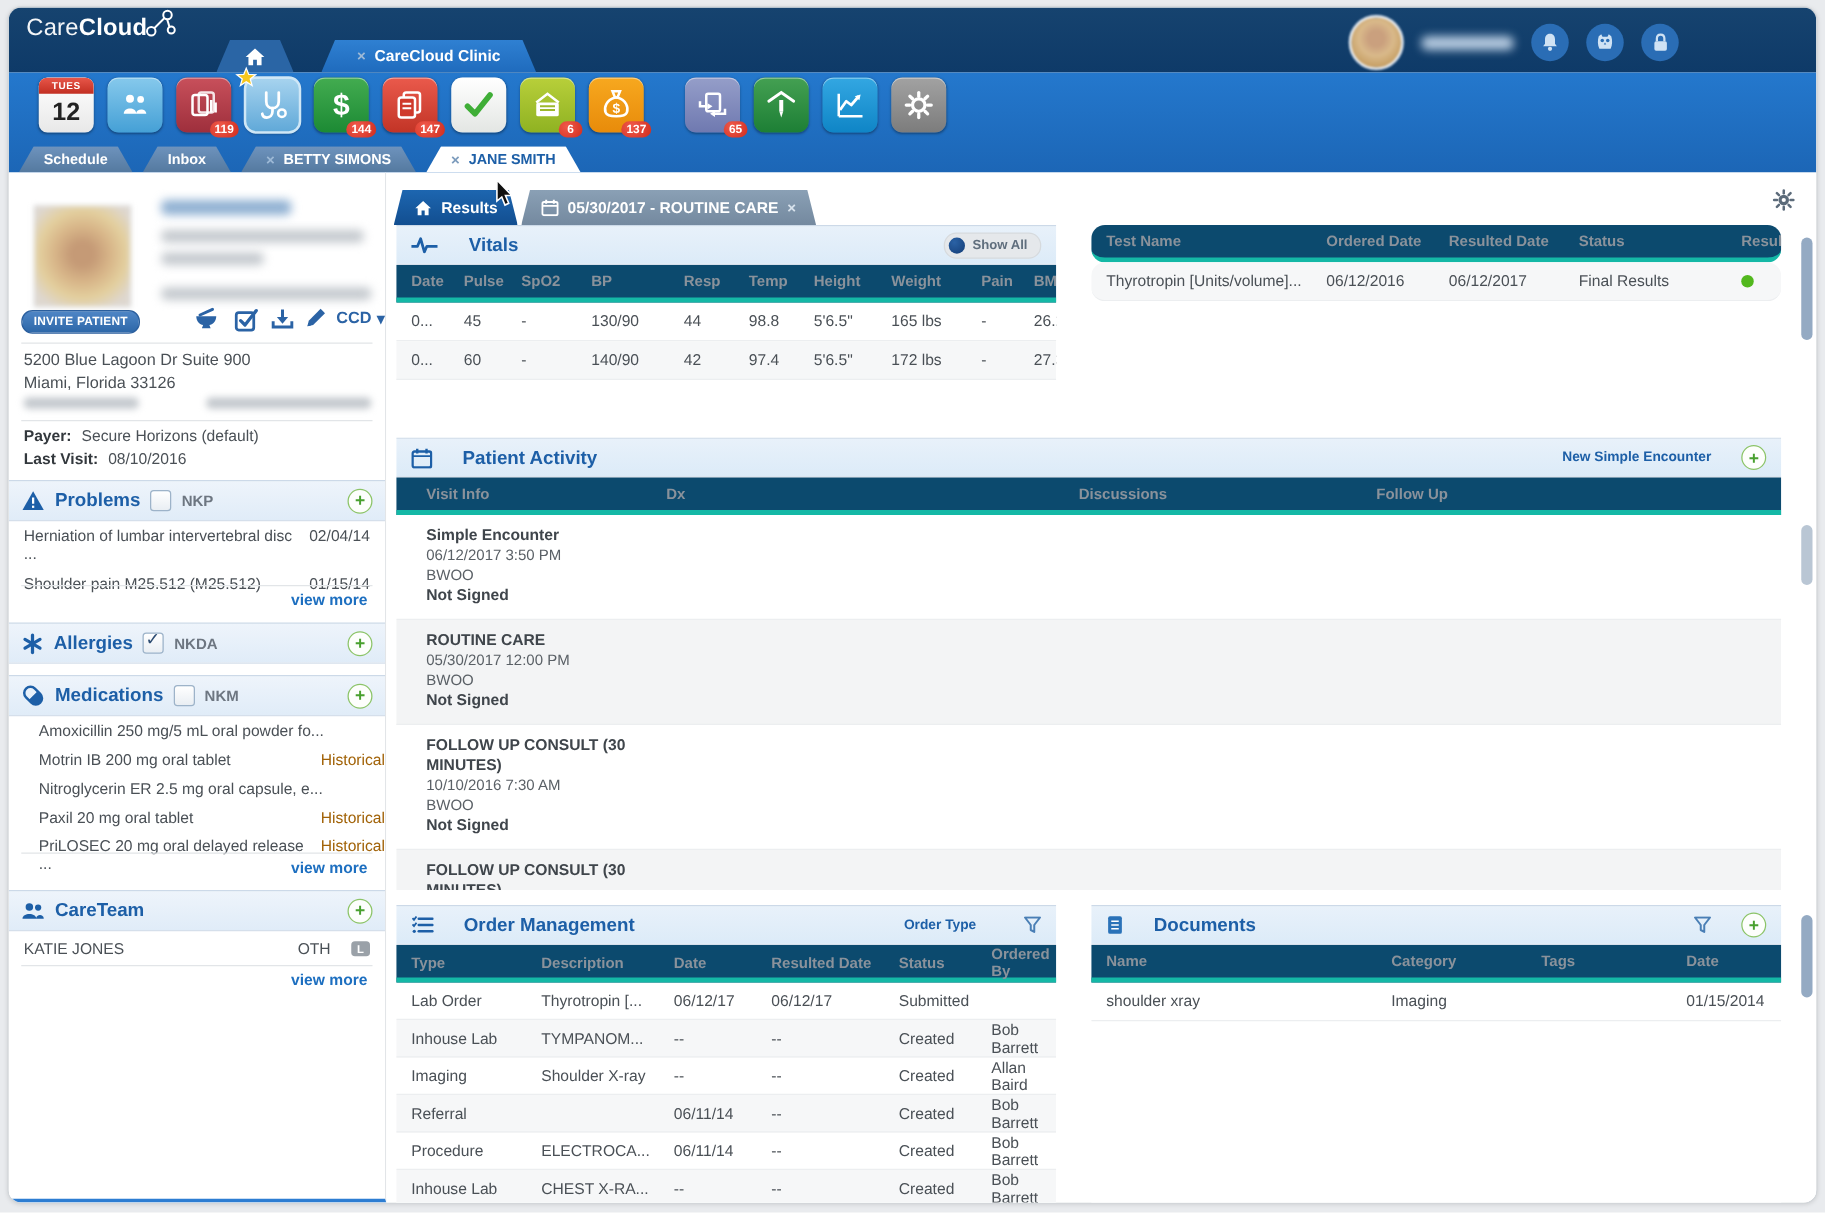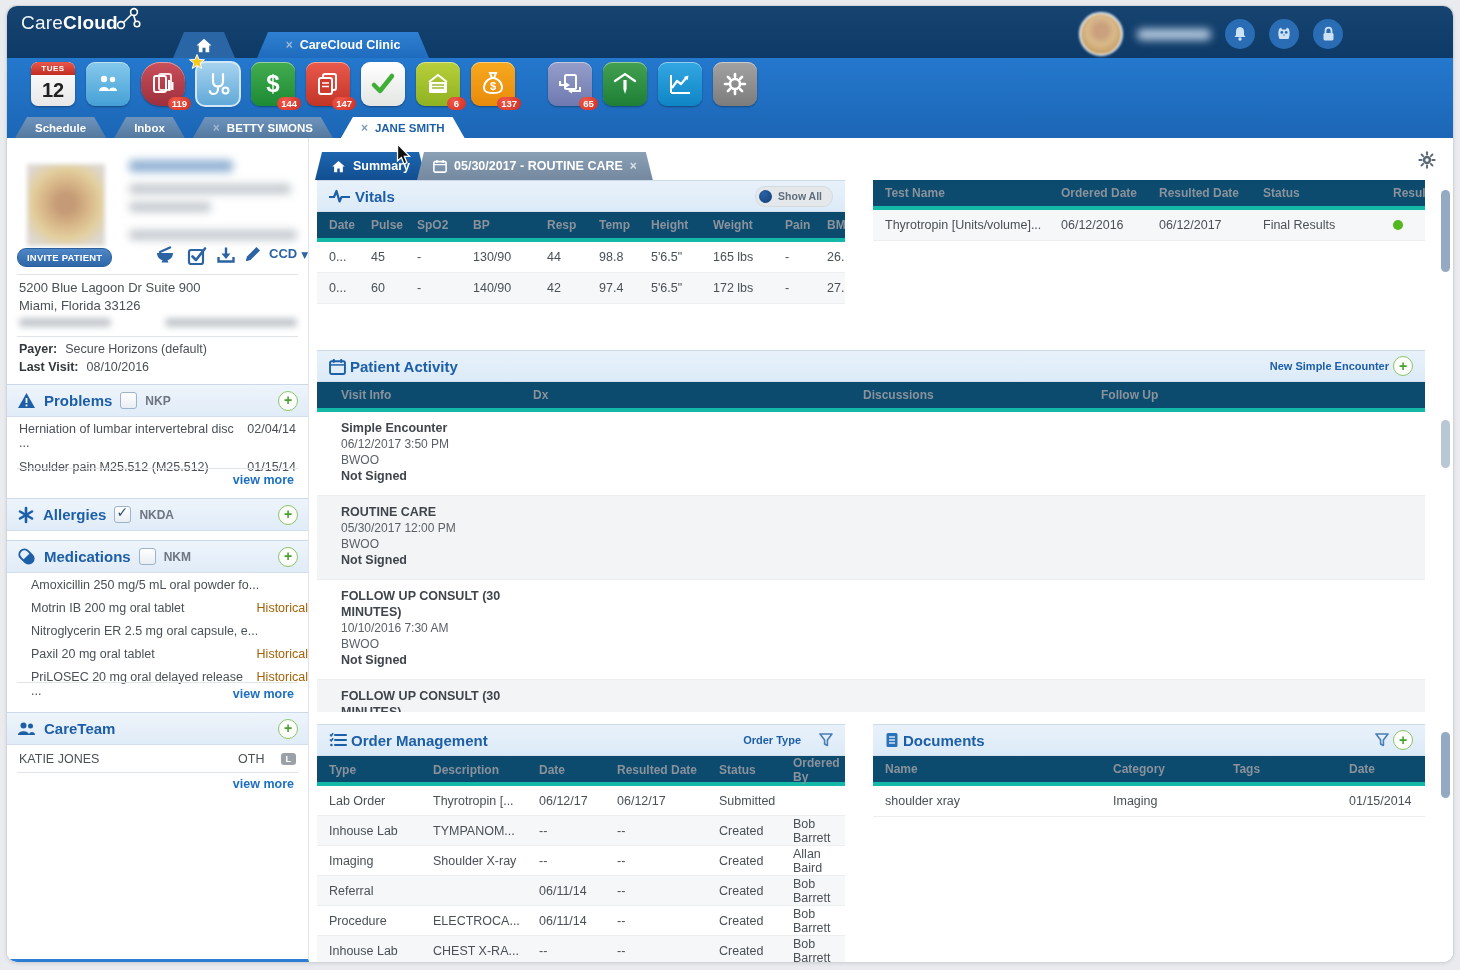--- a/index.html
+++ b/index.html
@@ -30,21 +30,21 @@
   .ic{width:44px;height:44px;border-radius:9px;position:relative;display:flex;align-items:center;justify-content:center;
       box-shadow:inset 0 1px 0 rgba(255,255,255,.45),0 1px 2px rgba(0,0,0,.35);}
   .badge{position:absolute;right:-6px;bottom:-4px;min-width:11px;padding:1px 4px;border-radius:9px;
          background:radial-gradient(circle at 35% 30%,#f0594a,#cf2d1f);color:#fff;font-size:9.5px;font-weight:bold;text-align:center;}
   .badge:empty{display:none}
   .cal{background:linear-gradient(#ffffff,#e8e8e8);flex-direction:column;overflow:hidden;border-radius:7px;}
   .cal .top{width:100%;height:13px;background:linear-gradient(#e8574a,#c22f22);color:#fff;font-size:8px;font-weight:bold;
             display:flex;align-items:center;justify-content:center;letter-spacing:.5px;}
   .cal .num{flex:1;display:flex;align-items:center;justify-content:center;font-size:20px;font-weight:bold;color:#222;}
   .ic-patients{background:linear-gradient(#86c9ec,#45a0d6);}
-  .ic-charts{background:linear-gradient(#c8505b,#9e2f3c);border-radius:19px;}
+  .ic-charts{background:linear-gradient(#c8505b,#9e2f3c);}
   .ic-clinical{background:linear-gradient(#a8d4ef,#5fa8d8);outline:2px solid #cfe7f6;outline-offset:-1px;}
   .ic-billing{background:linear-gradient(#43ac50,#1c8a34);}
   .ic-claims{background:linear-gradient(#ea5a4c,#c23426);}
   .ic-tasks{background:linear-gradient(#ffffff,#e3e6e3);}
   .ic-messages{background:linear-gradient(#b8cf3a,#8fb222);}
   .ic-collections{background:linear-gradient(#f7a81f,#e88b0a);}
   .ic-fax{background:linear-gradient(#959ec9,#6f79b0);margin-left:22px;}
   .ic-signature{background:linear-gradient(#44a052,#1d7f35);}
   .ic-analytics{background:linear-gradient(#33a7e2,#0f85c6);}
   .ic-settings{background:linear-gradient(#a2a2a2,#7c7c7c);}
@@ -97,27 +97,27 @@
   .lbadge{background:#9aa1a8;color:#fff;font-size:9px;font-weight:bold;border-radius:3px;padding:1px 5px;}
   
   .mtab{position:absolute;height:28px;display:flex;align-items:center;gap:7px;color:#fff;font-weight:bold;font-size:12.5px;
         clip-path:polygon(7px 0,calc(100% - 7px) 0,100% 100%,0 100%);padding:0 16px;box-sizing:border-box;}
   .mtab-summary{left:6px;top:14px;background:linear-gradient(#1d66b0,#124e90);}
   .mtab-routine{left:108px;top:14px;background:linear-gradient(#8aa0b5,#74899f);}
   .gear-tr{position:absolute;right:16px;top:12px;}
   
   .panel{position:absolute;background:#fff;overflow:hidden;}
   .phead{height:30px;background:linear-gradient(#e8f1fa,#dcebf8);border-top:1px solid #ccd9e8;border-bottom:1px solid #d5dfeb;
-         display:flex;align-items:center;gap:4px;padding:0 12px;}
+         display:flex;align-items:center;gap:24px;padding:0 12px;}
   .phead .ttl{color:#1d5fa7;font-weight:bold;font-size:15px;}
   .sp{flex:1}
   .colhead{background:#0c4a6e;border-bottom:4px solid #14b8a6;color:#8a929b;font-weight:bold;font-size:12px;
            display:grid;align-items:center;height:26px;padding:0 12px;}
   .grid-v{grid-template-columns:42px 46px 56px 74px 52px 52px 62px 72px 42px 1fr;}
-  .grid-l{grid-template-columns:176px 98px 104px 130px 1fr;}
+  .grid-l{grid-template-columns:176px 98px 104px 130px 1fr;border-radius:11px;}
   .grid-a{grid-template-columns:192px 330px 238px 1fr;}
   .grid-o{grid-template-columns:104px 106px 78px 102px 74px 1fr;}
   .grid-d{grid-template-columns:228px 120px 116px 1fr;}
   .trow{display:grid;align-items:center;height:30px;padding:0 12px;font-size:12.5px;color:#4a5056;border-bottom:1px solid #eceef0;}
   .trow:nth-of-type(even){background:#f6f7f8;}
   .r-right{text-align:right}
   .showall{height:19px;border-radius:10px;background:#e5e8eb;border:1px solid #d6dadd;display:flex;align-items:center;
            gap:6px;padding:0 10px 0 3px;color:#5f6e7d;font-size:10.5px;font-weight:bold;}
   .knob{width:13px;height:13px;border-radius:50%;background:radial-gradient(circle at 35% 30%,#2a62a5,#143d77);}
   .dot{width:10px;height:10px;border-radius:50%;justify-self:end;margin-right:14px;}
@@ -473,21 +473,21 @@
       <div class="sline" style="top:634px"></div>
       <div class="vmore" style="top:639px">view more</div>
     </aside>
 
     <main class="main">
 
       <div class="mtab mtab-summary">
         <svg width="15" height="13" viewBox="0 0 24 20">
           <polygon points="12,1 2,10 5,10 5,19 10,19 10,13 14,13 14,19 19,19 19,10 22,10" fill="#fff"></polygon>
         </svg>
-        <span>Summary</span>
+        <span>Results</span>
       </div>
       <div class="mtab mtab-routine">
         <svg width="14" height="14" viewBox="0 0 16 16">
           <rect x="1" y="3" width="14" height="12" rx="1.5" fill="none" stroke="#fff" stroke-width="1.8"></rect>
           <line x1="4.5" y1="1" x2="4.5" y2="4.5" stroke="#fff" stroke-width="1.8"></line>
             <line x1="11.5" y1="1" x2="11.5" y2="4.5" stroke="#fff" stroke-width="1.8"></line>
           <line x1="1" y1="6.5" x2="15" y2="6.5" stroke="#fff" stroke-width="1.4"></line>
         </svg>
         <span>05/30/2017 - ROUTINE CARE</span>
         <span class="xg" style="color:#d8e2ec"></span>

